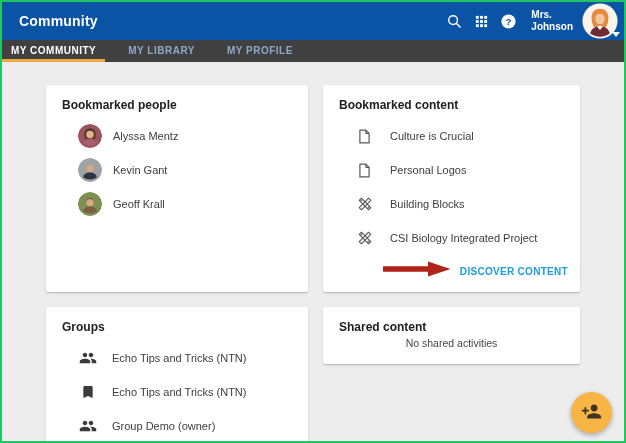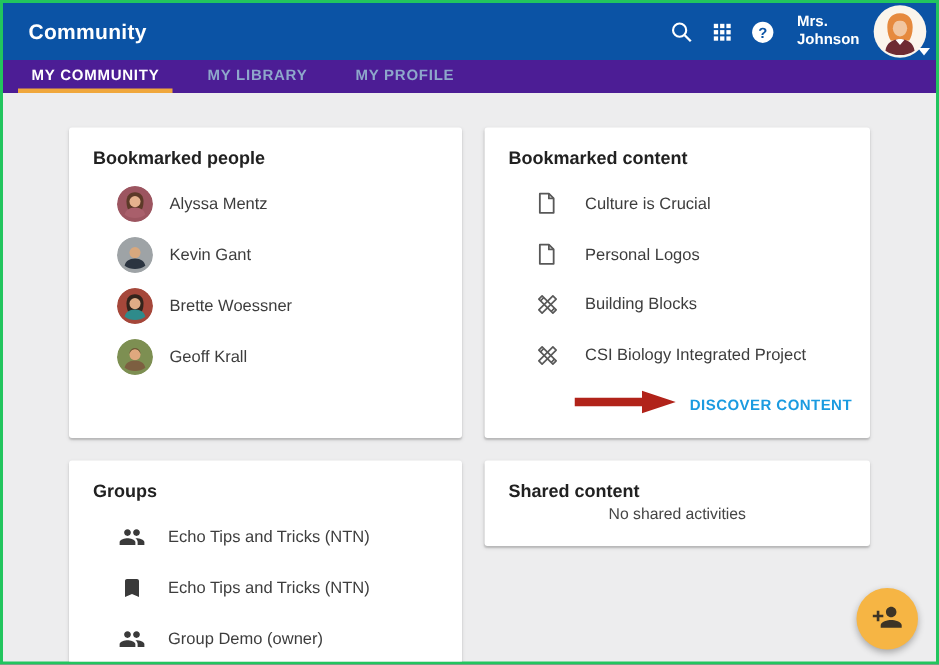--- a/index.html
+++ b/index.html
@@ -28,21 +28,21 @@
   .user-name { font-size:10px; line-height:1.25; color:#fff; margin-right:9px; font-weight:bold; }
   .avatar-wrap { position:relative; width:36px; height:36px; }
   .avatar-wrap svg { display:block; }
   .caret {
     position:absolute; right:-2px; bottom:2px; width:0; height:0;
     border-left:4px solid transparent; border-right:4px solid transparent;
     border-top:5px solid #fff;
   }
 
   
-  .tabbar { height:22px; background:#4c1d95; display:flex; padding-left:10px; }
+  .tabbar { height:22px; background:#404040; display:flex; }
   .tab {
     font-size:10px; font-weight:bold; letter-spacing:.5px; color:#8ea7cb;
     padding:2px 9px 0; margin-right:14px; line-height:17px;
     border-bottom:3px solid transparent; cursor:pointer; background:none; border-top:none; border-left:none; border-right:none;
   }
   .tab.active { color:#fff; border-bottom:3px solid #f0a73c; }
 
   
   .main { padding:23px 44px 0; display:grid; grid-template-columns:262px 257px; gap:15px; align-items:start; }
   .card {
@@ -175,32 +175,20 @@
               <circle cx="12" cy="12" r="12" fill="var(--bg)"></circle>
               <path class="hair-long" d="M12 4.2 c-3.8 0-5.7 2.7-5.7 6.2 0 3.1.9 5.3 1.7 6.5 h8 c.8-1.2 1.7-3.4 1.7-6.5 0-3.5-1.9-6.2-5.7-6.2z" fill="var(--hair)"></path>
               <circle cx="12" cy="10.4" r="3.7" fill="var(--skin)"></circle>
               <path class="hair-short" d="M8.3 10 c0-5.2 7.4-5.2 7.4 0 c-1-2.5-2.1-3.1-3.7-3.1 s-2.7.6-3.7 3.1z" fill="var(--hair)"></path>
               <path d="M12 14.4 c-3.9 0-6.4 1.9-6.9 4.8 a12 12 0 0 0 13.8 0 c-.5-2.9-3-4.8-6.9-4.8z" fill="var(--top)"></path>
             </svg>
         </span>
         <span class="lbl">Kevin Gant</span>
       </div>
       <div class="row">
-        <span class="av hs-long" style="--bg: #a5473a; --hair: #33241c; --skin: #e0ac86; --top: #2e8b8b;">
-          <svg width="24" height="24" viewBox="0 0 24 24">
-              <circle cx="12" cy="12" r="12" fill="var(--bg)"></circle>
-              <path class="hair-long" d="M12 4.2 c-3.8 0-5.7 2.7-5.7 6.2 0 3.1.9 5.3 1.7 6.5 h8 c.8-1.2 1.7-3.4 1.7-6.5 0-3.5-1.9-6.2-5.7-6.2z" fill="var(--hair)"></path>
-              <circle cx="12" cy="10.4" r="3.7" fill="var(--skin)"></circle>
-              <path class="hair-short" d="M8.3 10 c0-5.2 7.4-5.2 7.4 0 c-1-2.5-2.1-3.1-3.7-3.1 s-2.7.6-3.7 3.1z" fill="var(--hair)"></path>
-              <path d="M12 14.4 c-3.9 0-6.4 1.9-6.9 4.8 a12 12 0 0 0 13.8 0 c-.5-2.9-3-4.8-6.9-4.8z" fill="var(--top)"></path>
-            </svg>
-        </span>
-        <span class="lbl">Brette Woessner</span>
-      </div>
-      <div class="row">
         <span class="av hs-short" style="--bg: #7d8f52; --hair: #6b4a2f; --skin: #dfa87e; --top: #7d5f41;">
           <svg width="24" height="24" viewBox="0 0 24 24">
               <circle cx="12" cy="12" r="12" fill="var(--bg)"></circle>
               <path class="hair-long" d="M12 4.2 c-3.8 0-5.7 2.7-5.7 6.2 0 3.1.9 5.3 1.7 6.5 h8 c.8-1.2 1.7-3.4 1.7-6.5 0-3.5-1.9-6.2-5.7-6.2z" fill="var(--hair)"></path>
               <circle cx="12" cy="10.4" r="3.7" fill="var(--skin)"></circle>
               <path class="hair-short" d="M8.3 10 c0-5.2 7.4-5.2 7.4 0 c-1-2.5-2.1-3.1-3.7-3.1 s-2.7.6-3.7 3.1z" fill="var(--hair)"></path>
               <path d="M12 14.4 c-3.9 0-6.4 1.9-6.9 4.8 a12 12 0 0 0 13.8 0 c-.5-2.9-3-4.8-6.9-4.8z" fill="var(--top)"></path>
             </svg>
         </span>
         <span class="lbl">Geoff Krall</span>

